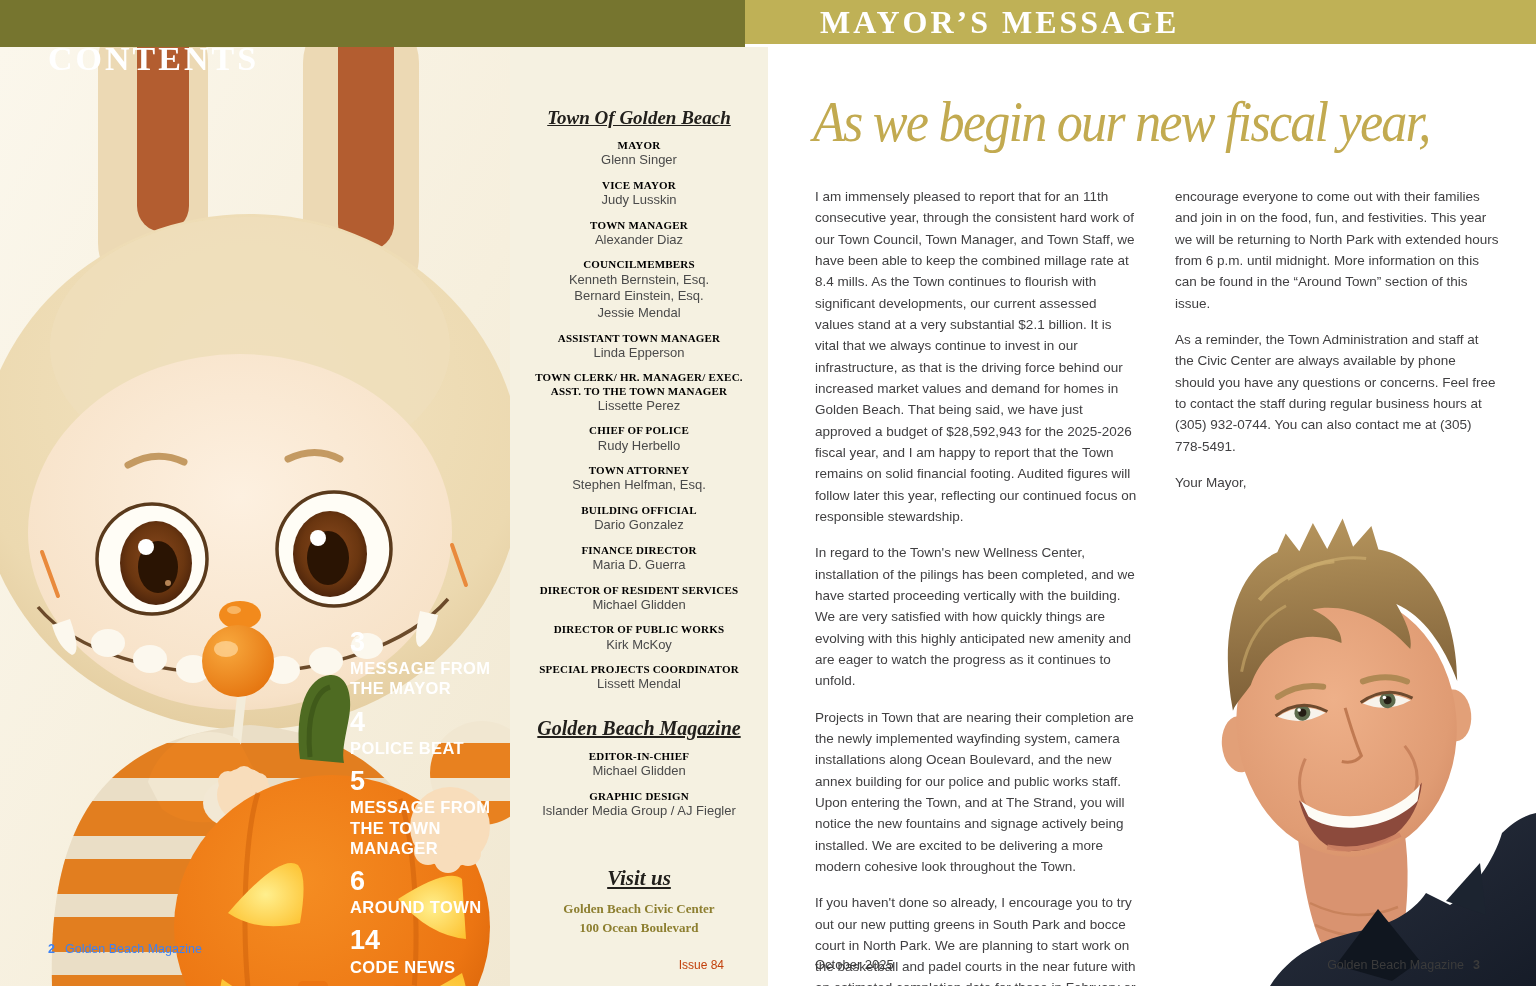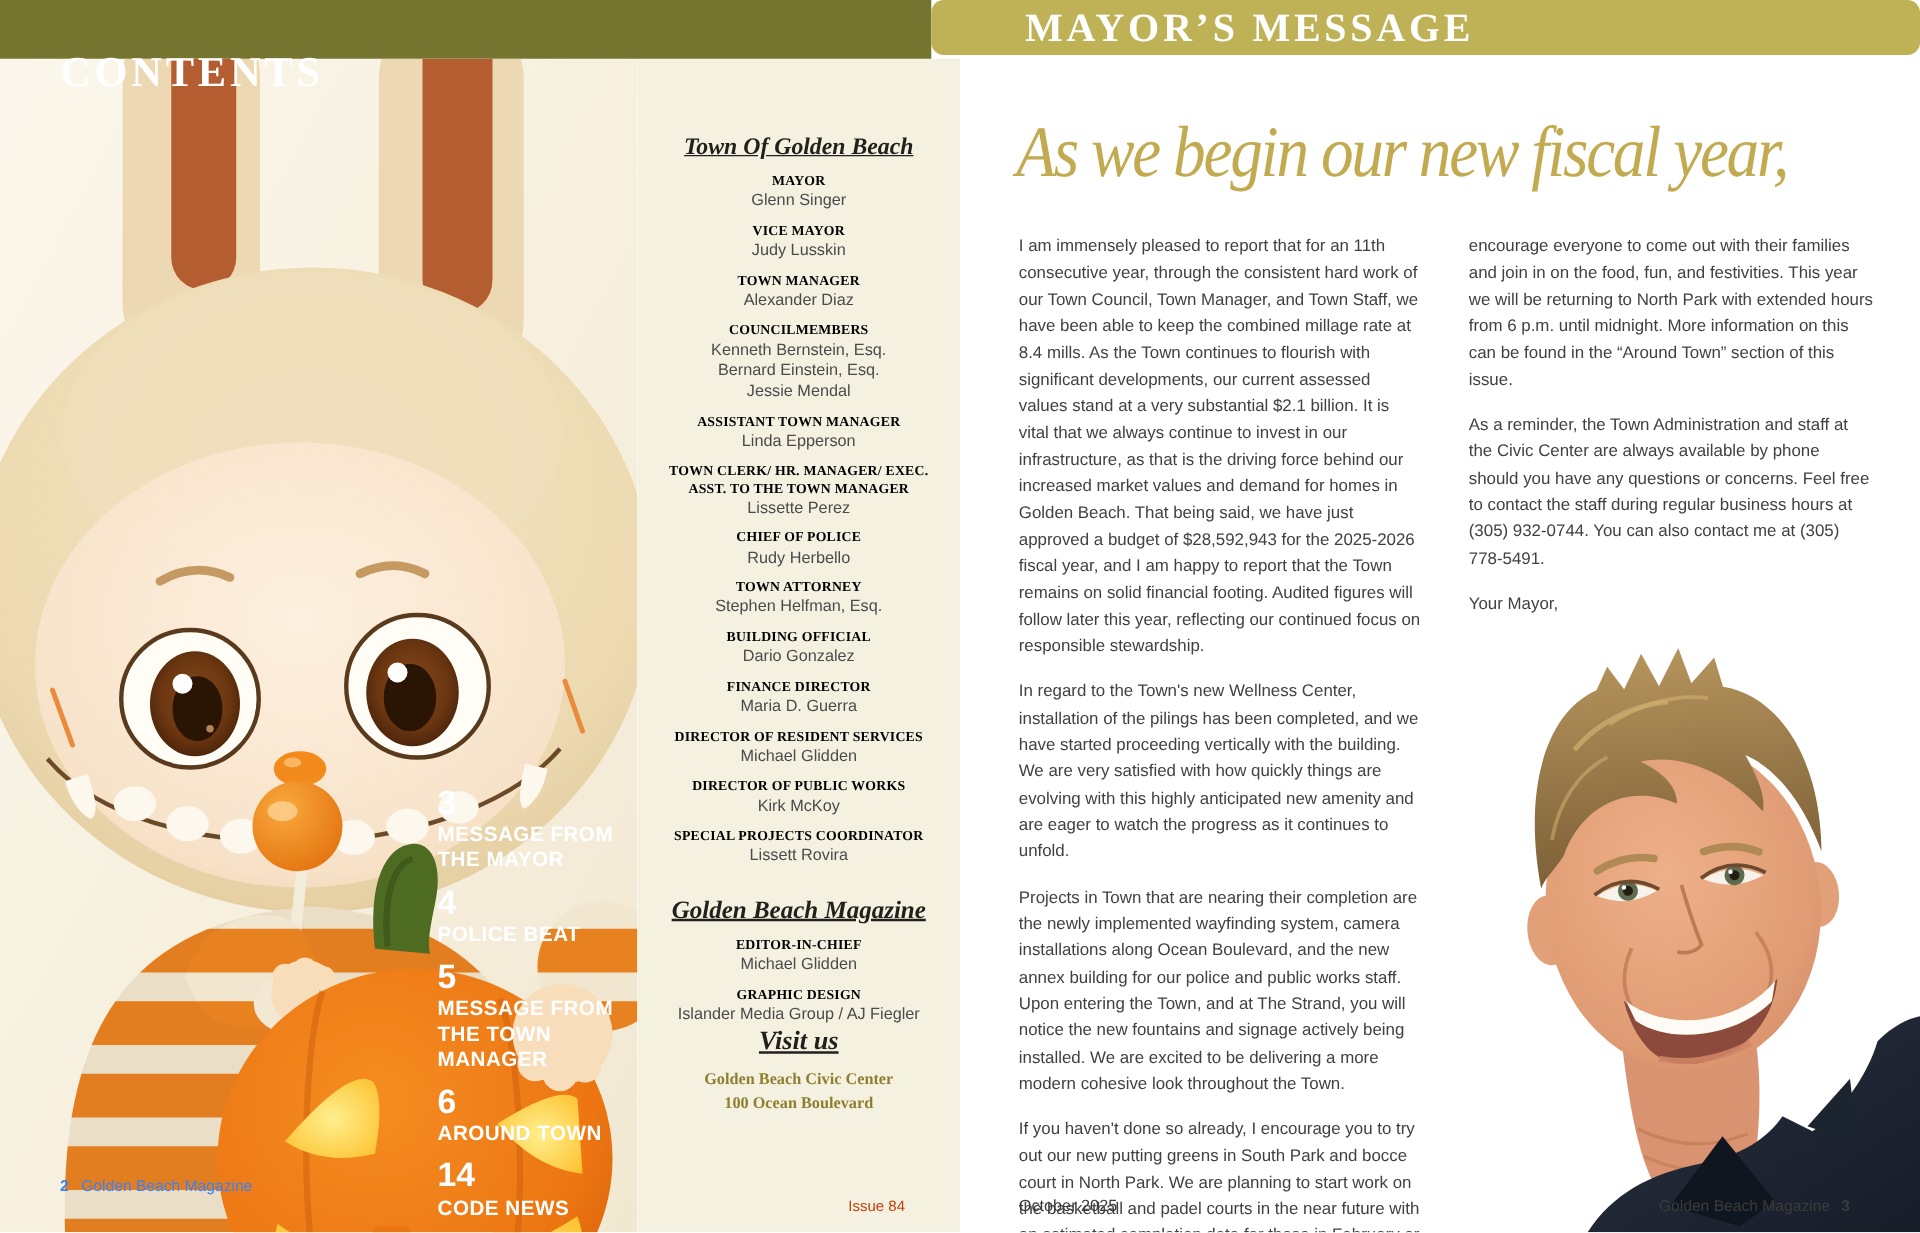--- a/index.html
+++ b/index.html
@@ -3,36 +3,36 @@
 <meta charset="utf-8">
 <style>
   html,body{margin:0;padding:0;background:#ffffff;}
   .spread{position:relative;width:1536px;height:986px;background:#ffffff;overflow:hidden;
           font-family:"Liberation Sans",sans-serif;}
 
   
   .band{position:absolute;top:0;color:#ffffff;font-family:"Liberation Serif",serif;
         font-weight:bold;white-space:nowrap;}
   .band-olive{left:0;width:745px;height:47px;background:#76752f;}
-  .band-gold{left:745px;width:791px;height:44px;background:#bfb156;border-radius:10px;}
+  .band-gold{left:745px;width:791px;height:44px;background:#bfb156;}
   .band-title{position:absolute;top:0;line-height:46px;letter-spacing:3px;font-size:34px;}
   .band-olive .band-title{left:48px;margin-top:36px;}
   .band-gold .band-title{left:75px;line-height:44px;font-size:32px;}
 
   
   .toy-photo{position:absolute;left:0;top:47px;width:510px;height:939px;overflow:hidden;}
   .toy-photo svg{display:block;}
 
   .cream-col{position:absolute;left:510px;top:47px;width:258px;height:939px;
              background:#f5f1e1;text-align:center;color:#4a4a4a;}
   .col-title{font-family:"Liberation Serif",serif;font-style:italic;font-weight:bold;
              font-size:19px;color:#22201c;margin:0;text-decoration:underline;}
   .officials-title{padding-top:60px;}
   .mag-title{margin-top:24px;font-size:20px;}
-  .visit-title{font-size:21px;}
+  .visit-title{margin-top:46px;font-size:21px;}
   .og{margin-top:10px;}
   .role{font-family:"Liberation Serif",serif;font-weight:bold;font-size:11px;
         letter-spacing:.2px;color:#000000;max-width:212px;margin:0 auto;line-height:1.2;}
   .nm{font-size:13px;line-height:1.28;color:#4a4a4a;}
   .addr{font-family:"Liberation Serif",serif;font-weight:bold;font-size:13px;
         color:#8d7f30;line-height:1.5;margin-top:8px;}
   .issue-84{position:absolute;right:44px;bottom:14px;font-size:12px;color:#c2410c;}
 
   .toc{position:absolute;left:350px;top:581px;width:165px;color:#ffffff;z-index:3;}
   .toc-item{margin-bottom:9px;}
@@ -268,21 +268,21 @@
     <div class="og">
       <div class="role">DIRECTOR OF RESIDENT SERVICES</div>
       <div class="nm">Michael Glidden</div>
     </div>
     <div class="og">
       <div class="role">DIRECTOR OF PUBLIC WORKS</div>
       <div class="nm">Kirk McKoy</div>
     </div>
     <div class="og">
       <div class="role">SPECIAL PROJECTS COORDINATOR</div>
-      <div class="nm">Lissett Rovira</div>
+      <div class="nm">Lissett Mendal</div>
     </div>
 
     <h2 class="col-title mag-title">Golden Beach Magazine</h2>
     <div class="og">
       <div class="role">EDITOR-IN-CHIEF</div>
       <div class="nm">Michael Glidden</div>
     </div>
     <div class="og">
       <div class="role">GRAPHIC DESIGN</div>
       <div class="nm">Islander Media Group / AJ Fiegler</div>

